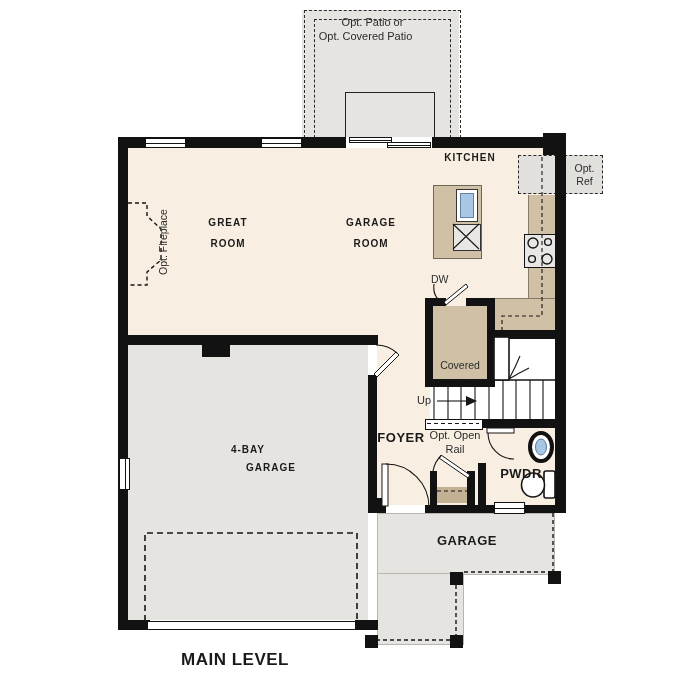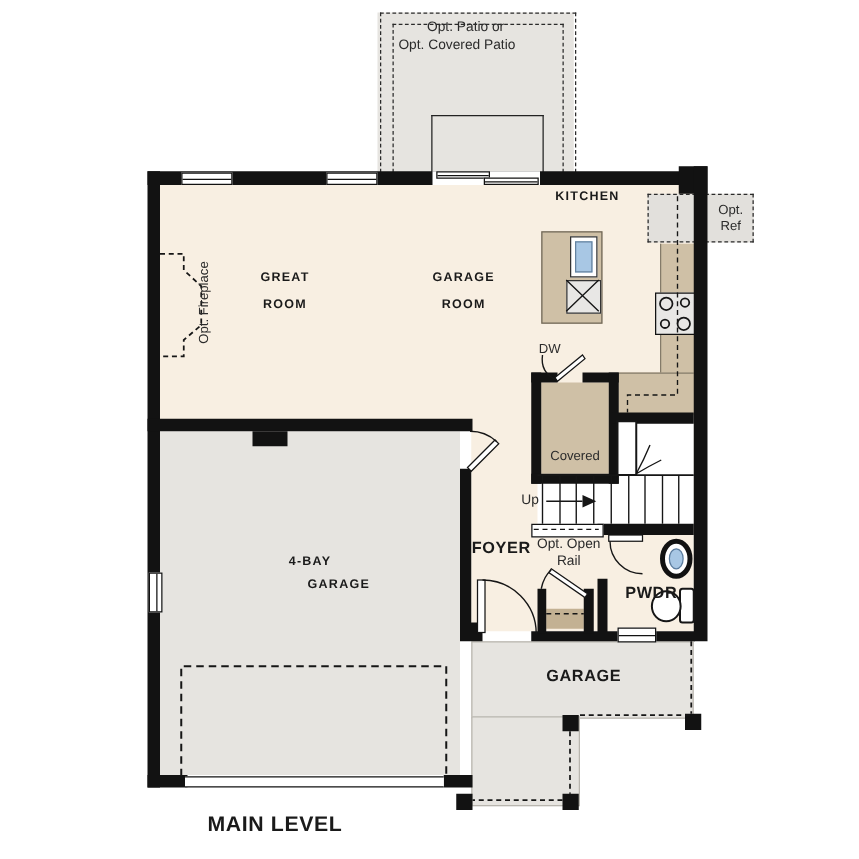--- a/index.html
+++ b/index.html
@@ -183,15 +183,15 @@
   <div class="abs lbl note-sm" style="left:431px;top:229px;width:16px;z-index:7;margin-top:44px;">DW</div>
   <div class="abs lbl note-sm" style="left:433px;top:359px;width:54px;">Covered</div>
   <div class="abs lbl note" style="left:413px;top:394px;width:22px;">Up</div>
   <div class="abs lbl room" style="left:200px;top:444px;width:96px;">4-BAY</div>
   <div class="abs lbl room" style="left:200px;top:462px;width:96px;text-align:right;">GARAGE</div>
   <div class="abs lbl room-sm" style="left:375px;top:430px;width:52px;">FOYER</div>
   <div class="abs lbl note" style="left:423px;top:429px;width:64px;">Opt. Open</div>
   <div class="abs lbl note" style="left:423px;top:443px;width:64px;">Rail</div>
   <div class="abs lbl room-sm" style="left:497px;top:466px;width:48px;">PWDR</div>
   <div class="abs lbl room-sm" style="left:432px;top:533px;width:70px;">GARAGE</div>
-  <div class="abs lbl title" style="left:140px;top:650px;width:160px;text-align:center;">MAIN LEVEL</div>
+  <div class="abs lbl title" style="left:129px;top:650px;width:160px;text-align:right;">MAIN LEVEL</div>
 
 </div>
 
 </body></html>

